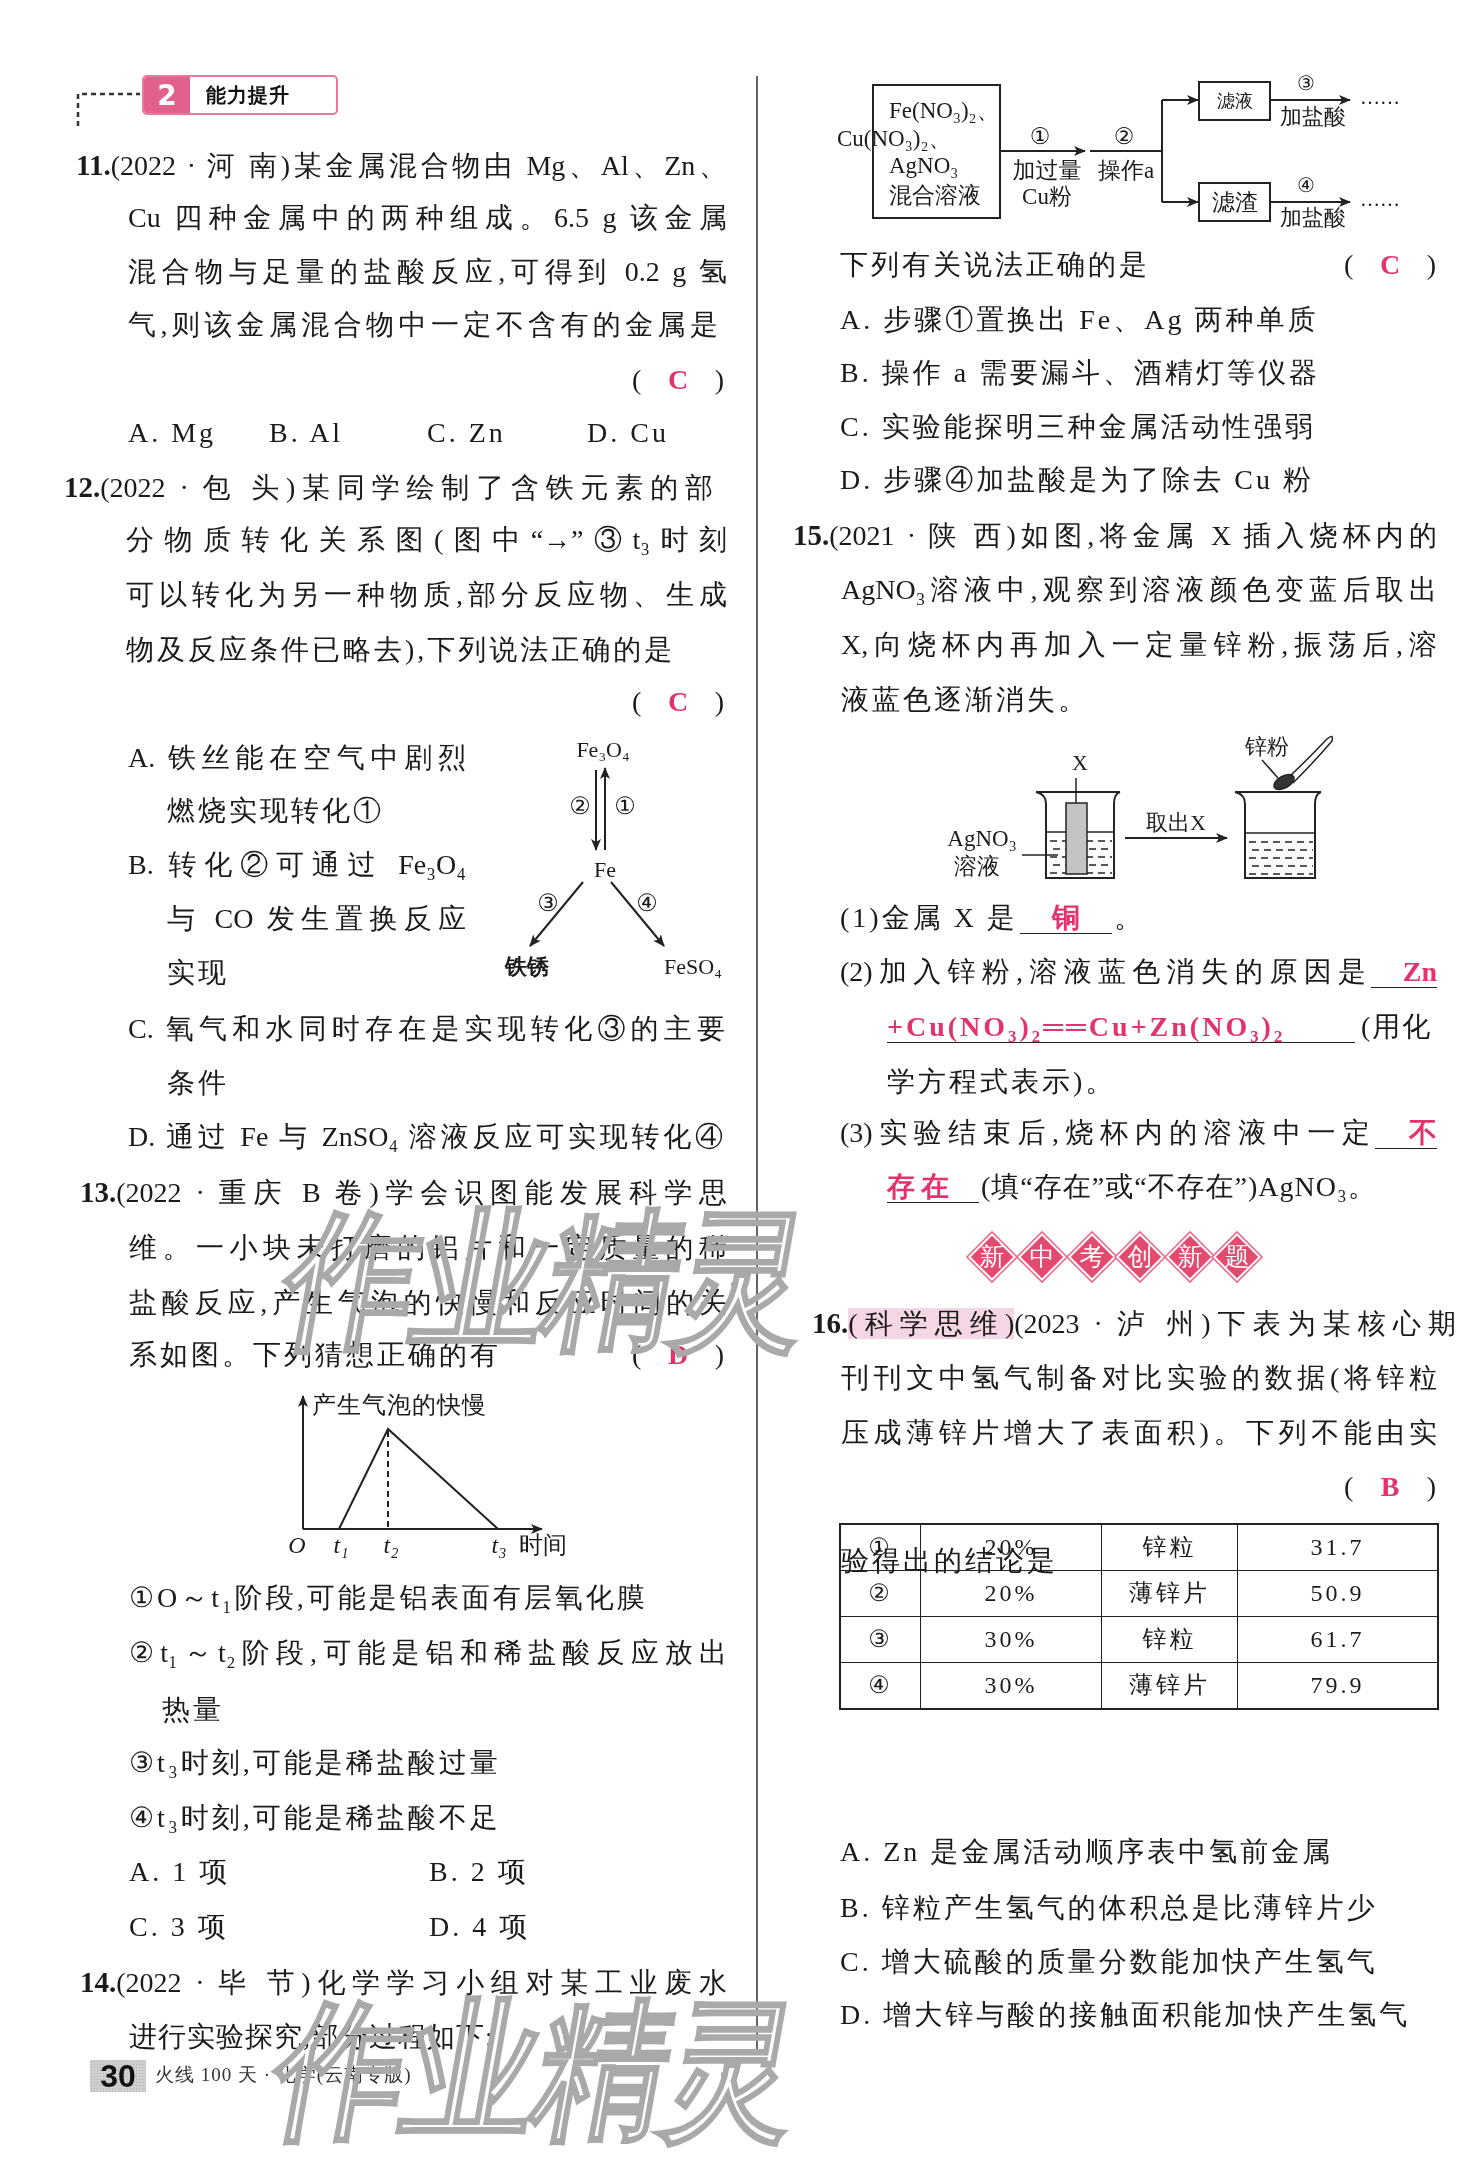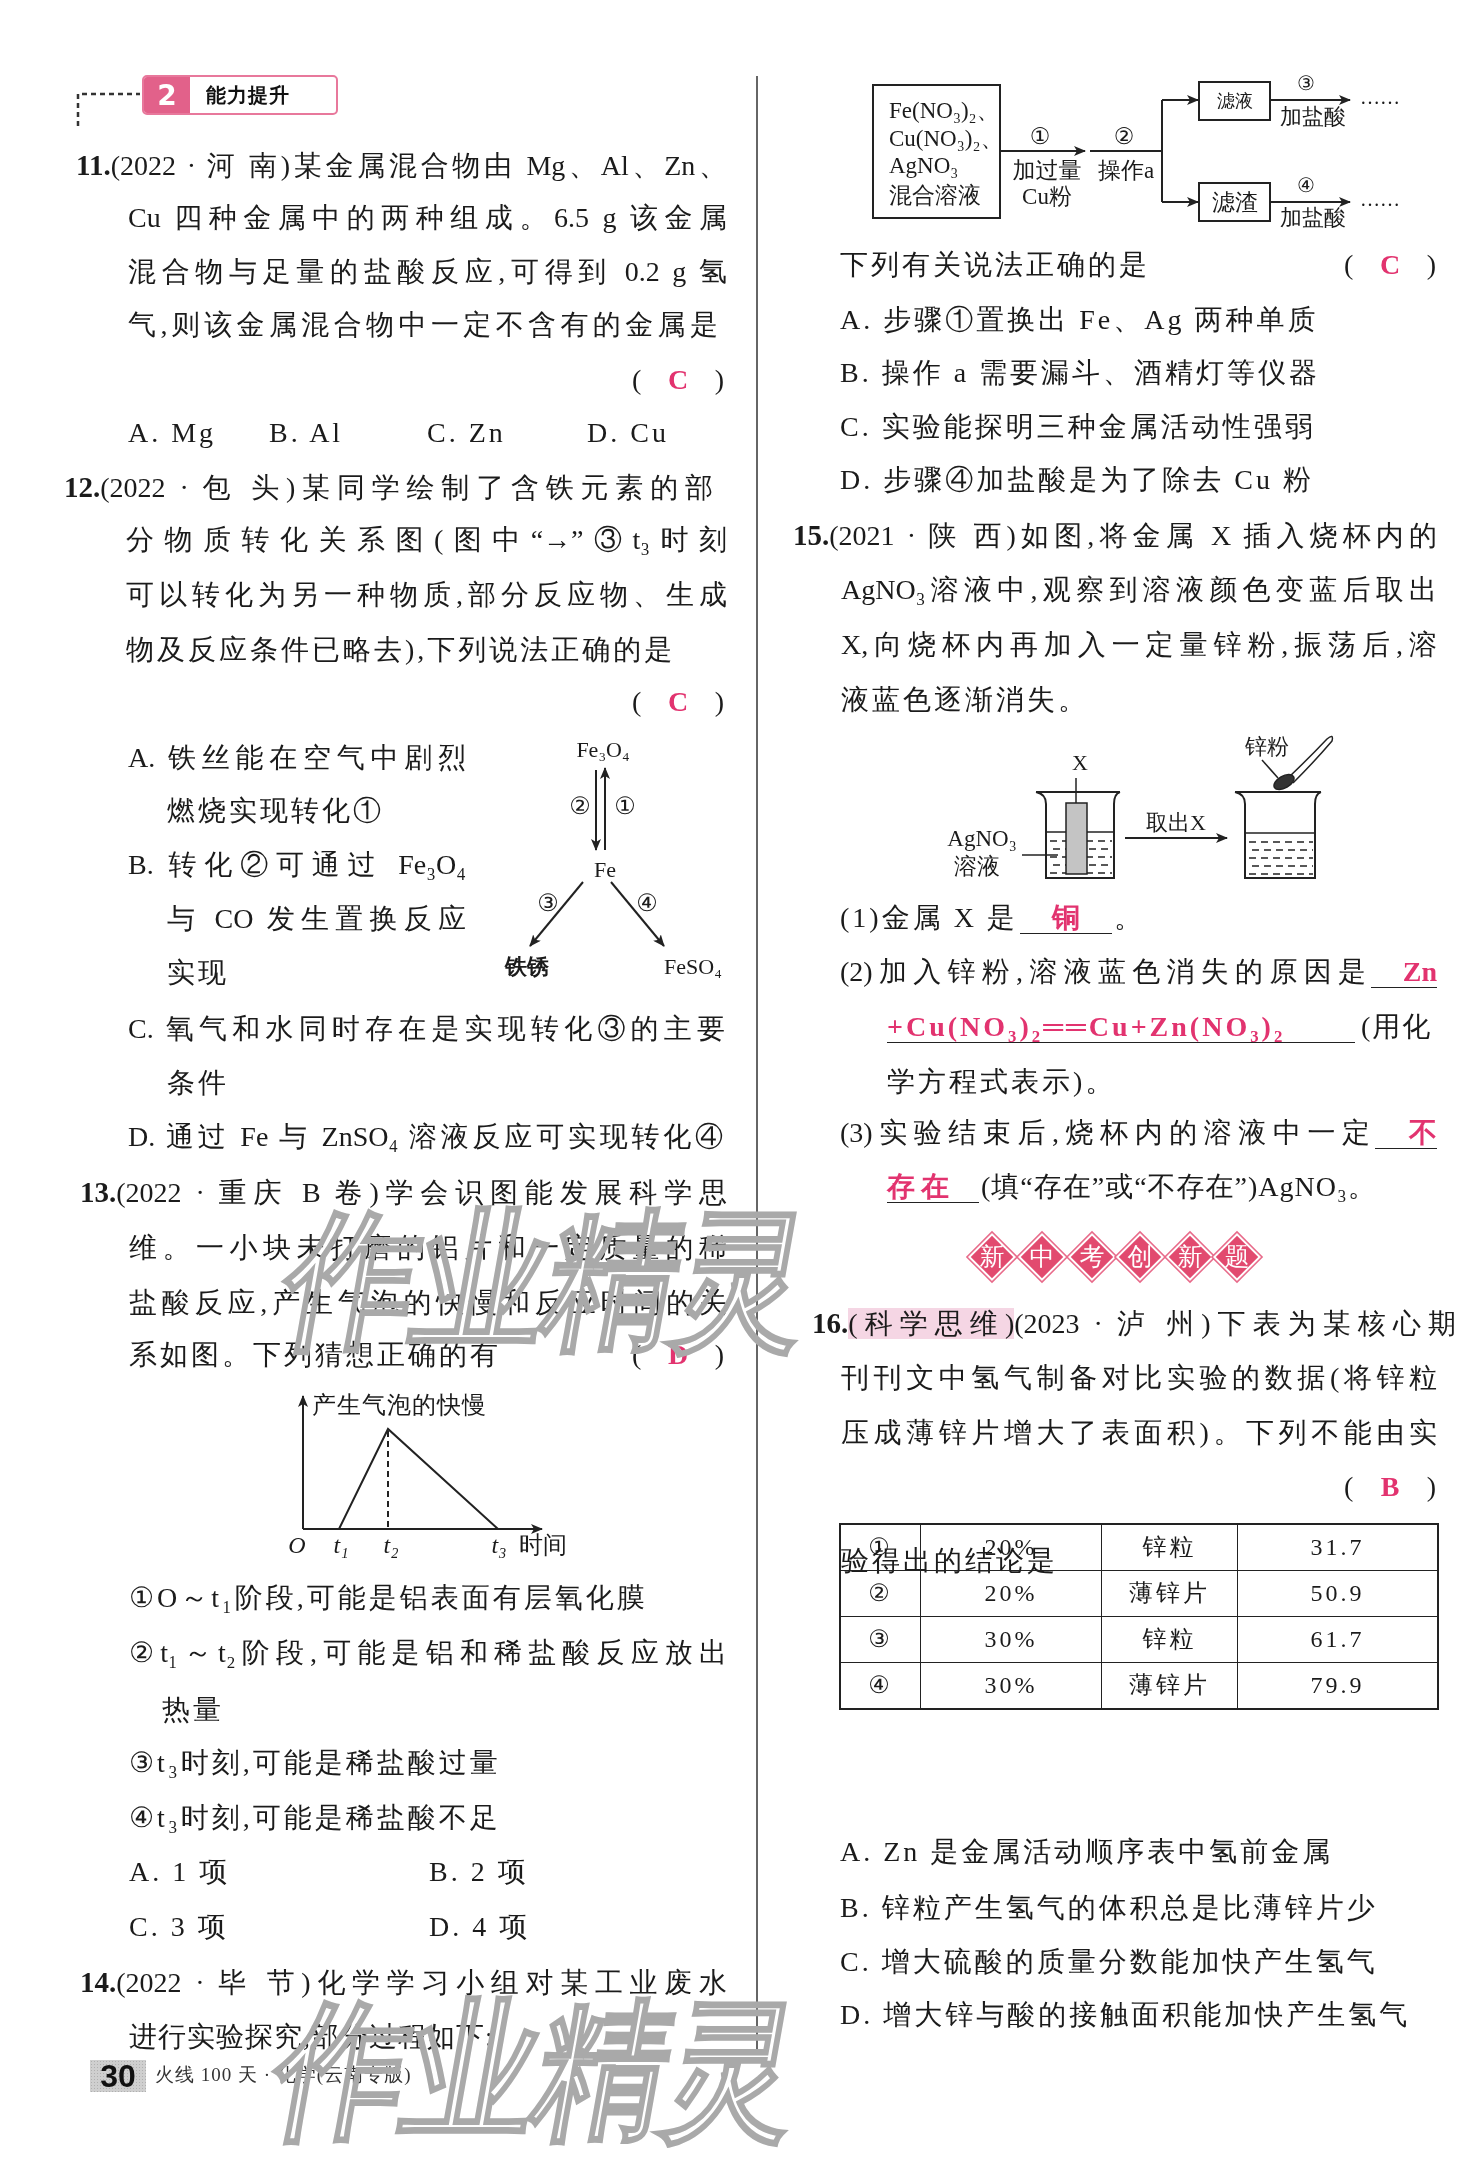--- a/index.html
+++ b/index.html
@@ -171,21 +171,21 @@
 <div class="ln" style="left:129px;top:1798px">④t₃时刻,可能是稀盐酸不足</div>
 <div class="ln" style="left:129px;top:1852px">A. 1 项</div>
 <div class="ln" style="left:429px;top:1852px">B. 2 项</div>
 <div class="ln" style="left:129px;top:1907px">C. 3 项</div>
 <div class="ln" style="left:429px;top:1907px">D. 4 项</div>
 
 <div class="ln j" style="left:80px;top:1962px;width:647px"><span class="qn">14.</span><span>(2022 · 毕 节)化学学习小组对某工业废水</span></div>
 <div class="ln" style="left:129px;top:2017px;letter-spacing:1px">进行实验探究,部分过程如下:</div>
 
 <div class="lbl-l" style="left:889px;top:110px">Fe(NO₃)₂、</div>
-<div class="lbl-l" style="left:889px;top:138px">Cu(NO₃)₂、</div>
+<div class="lbl-l" style="left:837px;top:138px">Cu(NO₃)₂、</div>
 <div class="lbl-l" style="left:889px;top:165px">AgNO₃</div>
 <div class="lbl-l" style="left:889px;top:195px">混合溶液</div>
 <div class="lbl" style="left:1040px;top:136px;font-size:23px">①</div>
 <div class="lbl" style="left:1047px;top:170px;font-size:23px">加过量</div>
 <div class="lbl" style="left:1047px;top:196px;font-size:23px">Cu粉</div>
 <div class="lbl" style="left:1124px;top:136px;font-size:23px">②</div>
 <div class="lbl" style="left:1126px;top:170px;font-size:23px">操作a</div>
 <div class="lbl" style="left:1235px;top:101px;font-size:18px">滤液</div>
 <div class="lbl" style="left:1235px;top:202px;font-size:23px">滤渣</div>
 <div class="lbl" style="left:1306px;top:83px;font-size:20px">③</div>

